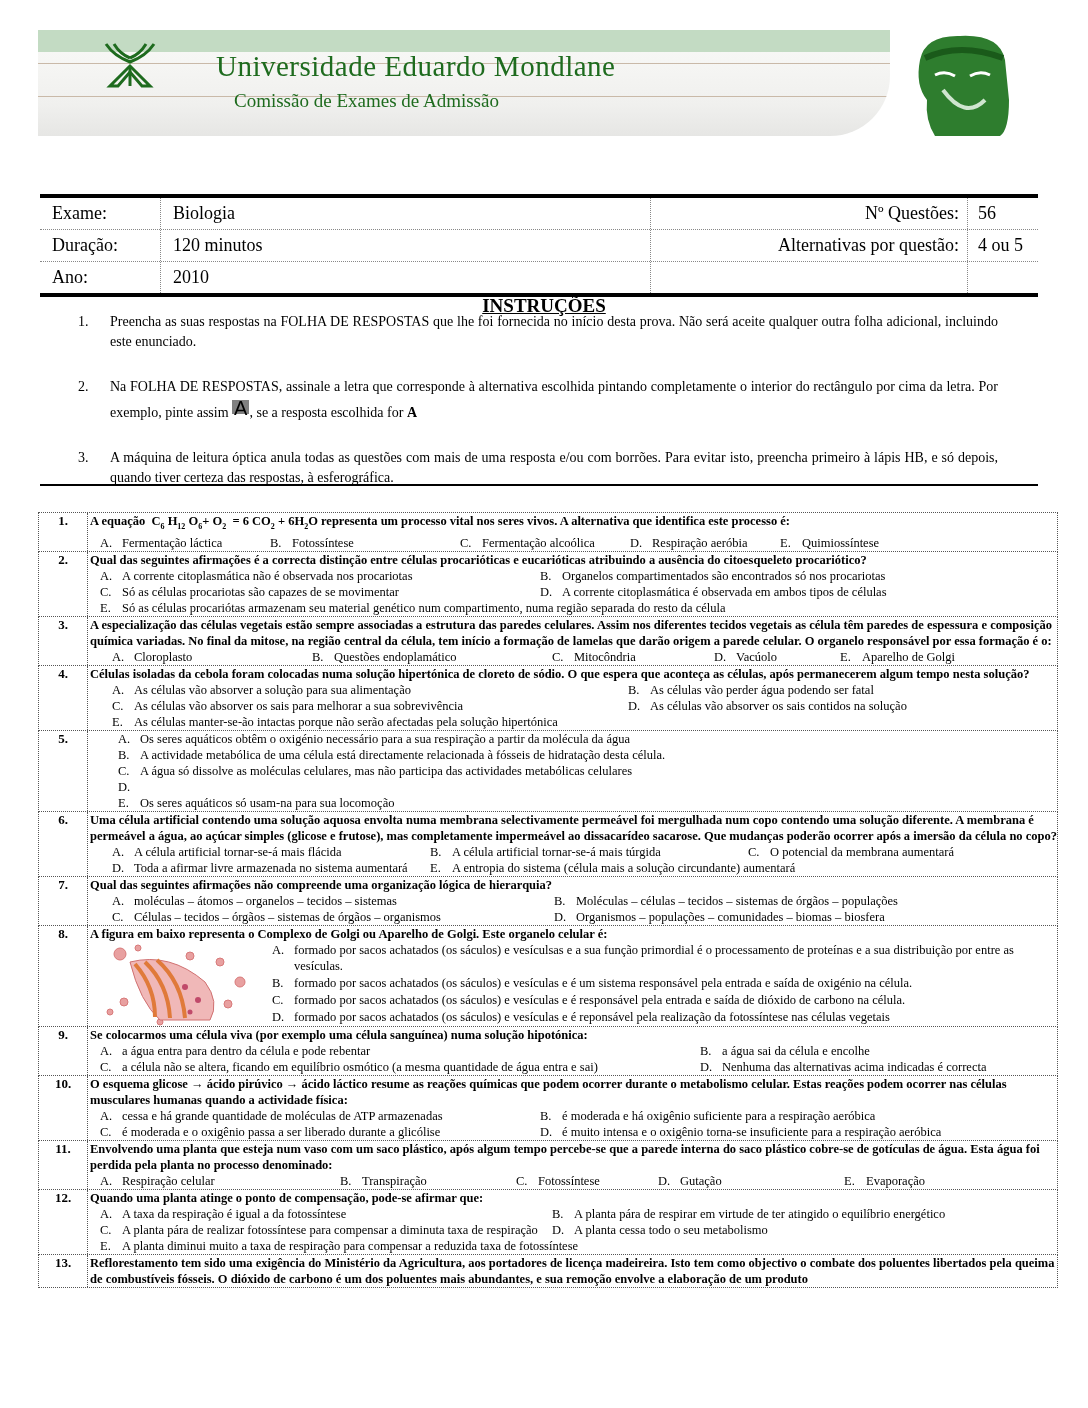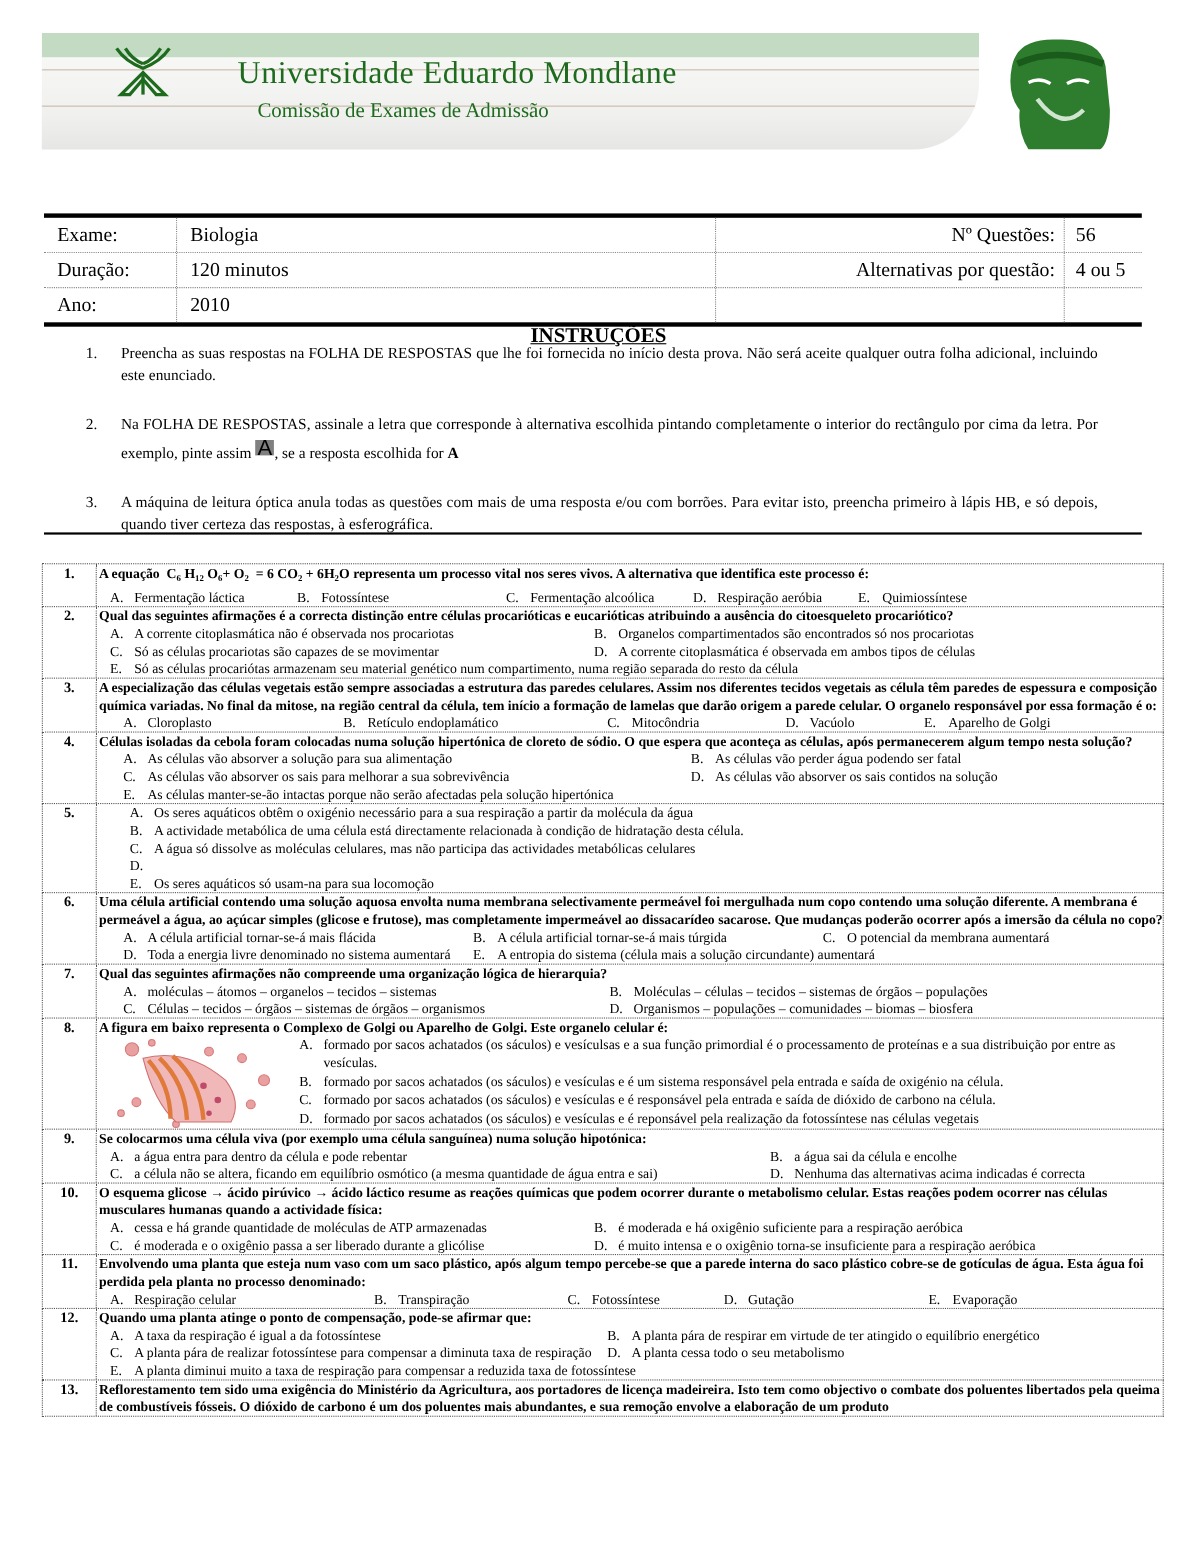--- a/index.html
+++ b/index.html
@@ -174,21 +174,21 @@
     <div class="qn">3.</div>
     <div class="qb">
       <div class="stem">A especialização das células vegetais estão sempre associadas a estrutura das paredes celulares. Assim nos diferentes tecidos vegetais as célula têm paredes de espessura e composição química variadas. No final da mitose, na região central da célula, tem início a formação de lamelas que darão origem a parede celular. O organelo responsável por essa formação é o:</div>
       <div class="opts g5" style="grid-template-columns:200px 240px 162px 126px auto;padding-left:22px;">
           <div class="opt">
             <span class="l">A.</span>
             <span>Cloroplasto</span>
           </div>
           <div class="opt">
             <span class="l">B.</span>
-            <span>Retículo endoplamático</span>
+            <span>Questões endoplamático</span>
           </div>
           <div class="opt">
             <span class="l">C.</span>
             <span>Mitocôndria</span>
           </div>
           <div class="opt">
             <span class="l">D.</span>
             <span>Vacúolo</span>
           </div>
           <div class="opt">
@@ -231,21 +231,21 @@
   <div class="q">
     <div class="qn">5.</div>
     <div class="qb">
       <div class="opts g1">
           <div class="opt">
             <span class="l">A.</span>
             <span>Os seres aquáticos obtêm o oxigénio necessário para a sua respiração a partir da molécula da água</span>
           </div>
           <div class="opt">
             <span class="l">B.</span>
-            <span>A actividade metabólica de uma célula está directamente relacionada à condição de hidratação desta célula.</span>
+            <span>A actividade metabólica de uma célula está directamente relacionada à fósseis de hidratação desta célula.</span>
           </div>
           <div class="opt">
             <span class="l">C.</span>
             <span>A água só dissolve as moléculas celulares, mas não participa das actividades metabólicas celulares</span>
           </div>
           <div class="opt">
             <span class="l">D.</span>
           </div>
           <div class="opt">
             <span class="l">E.</span>
@@ -267,21 +267,21 @@
           <div class="opt">
             <span class="l">B.</span>
             <span>A célula artificial tornar-se-á mais túrgida</span>
           </div>
           <div class="opt">
             <span class="l">C.</span>
             <span>O potencial da membrana aumentará</span>
           </div>
           <div class="opt">
             <span class="l">D.</span>
-            <span>Toda a energia livre denominado no sistema aumentará</span>
+            <span>Toda a afirmar livre armazenada no sistema aumentará</span>
           </div>
           <div class="opt">
             <span class="l">E.</span>
             <span>A entropia do sistema (célula mais a solução circundante)  aumentará</span>
           </div>
         </div>
     </div>
   </div>
 
   <div class="q">

